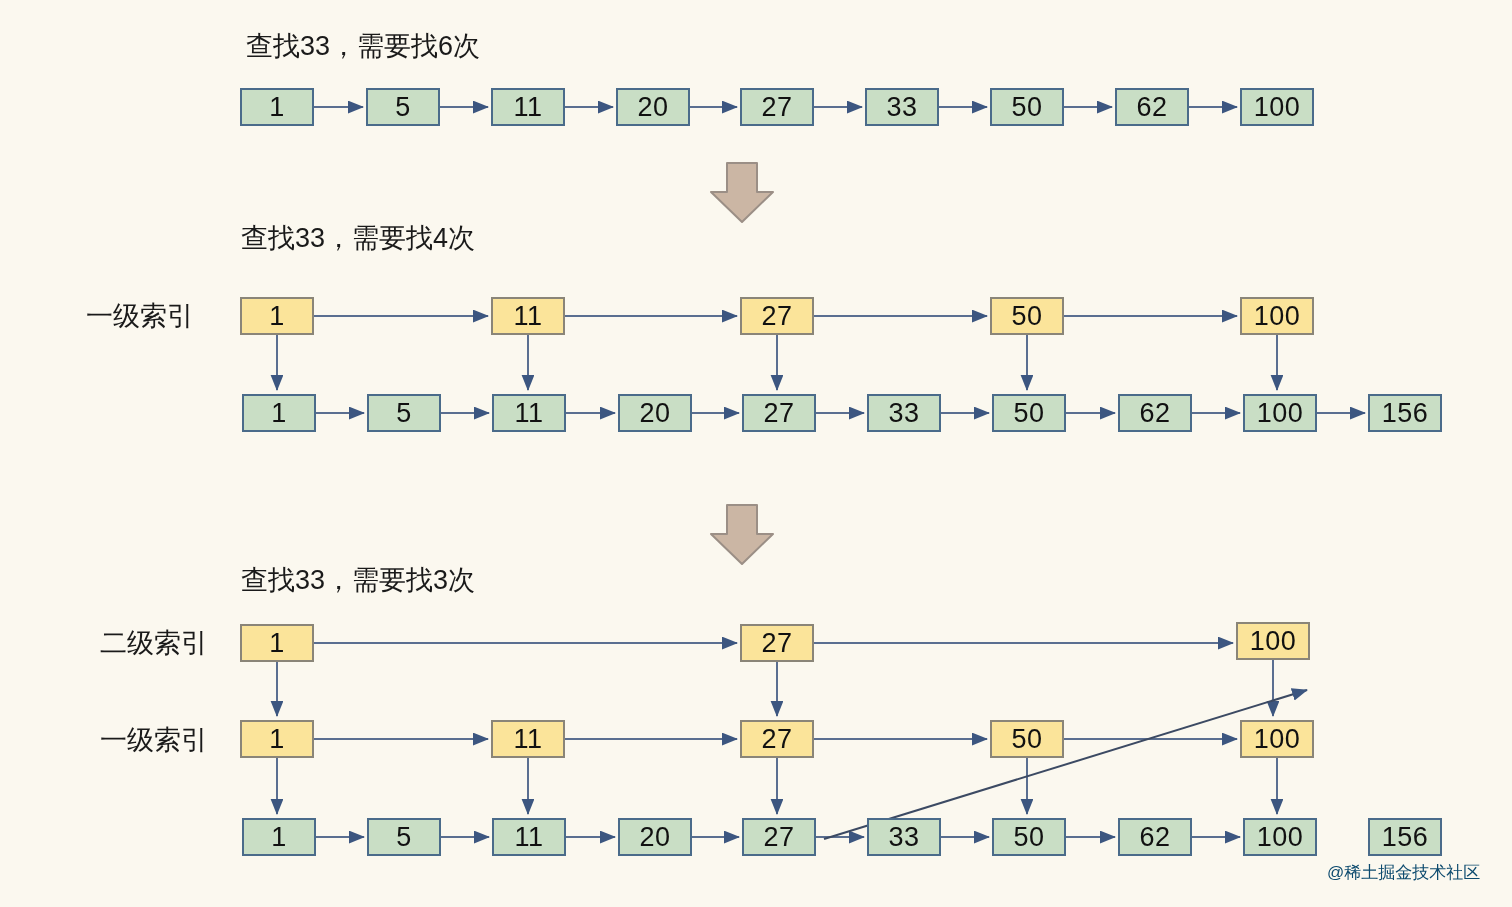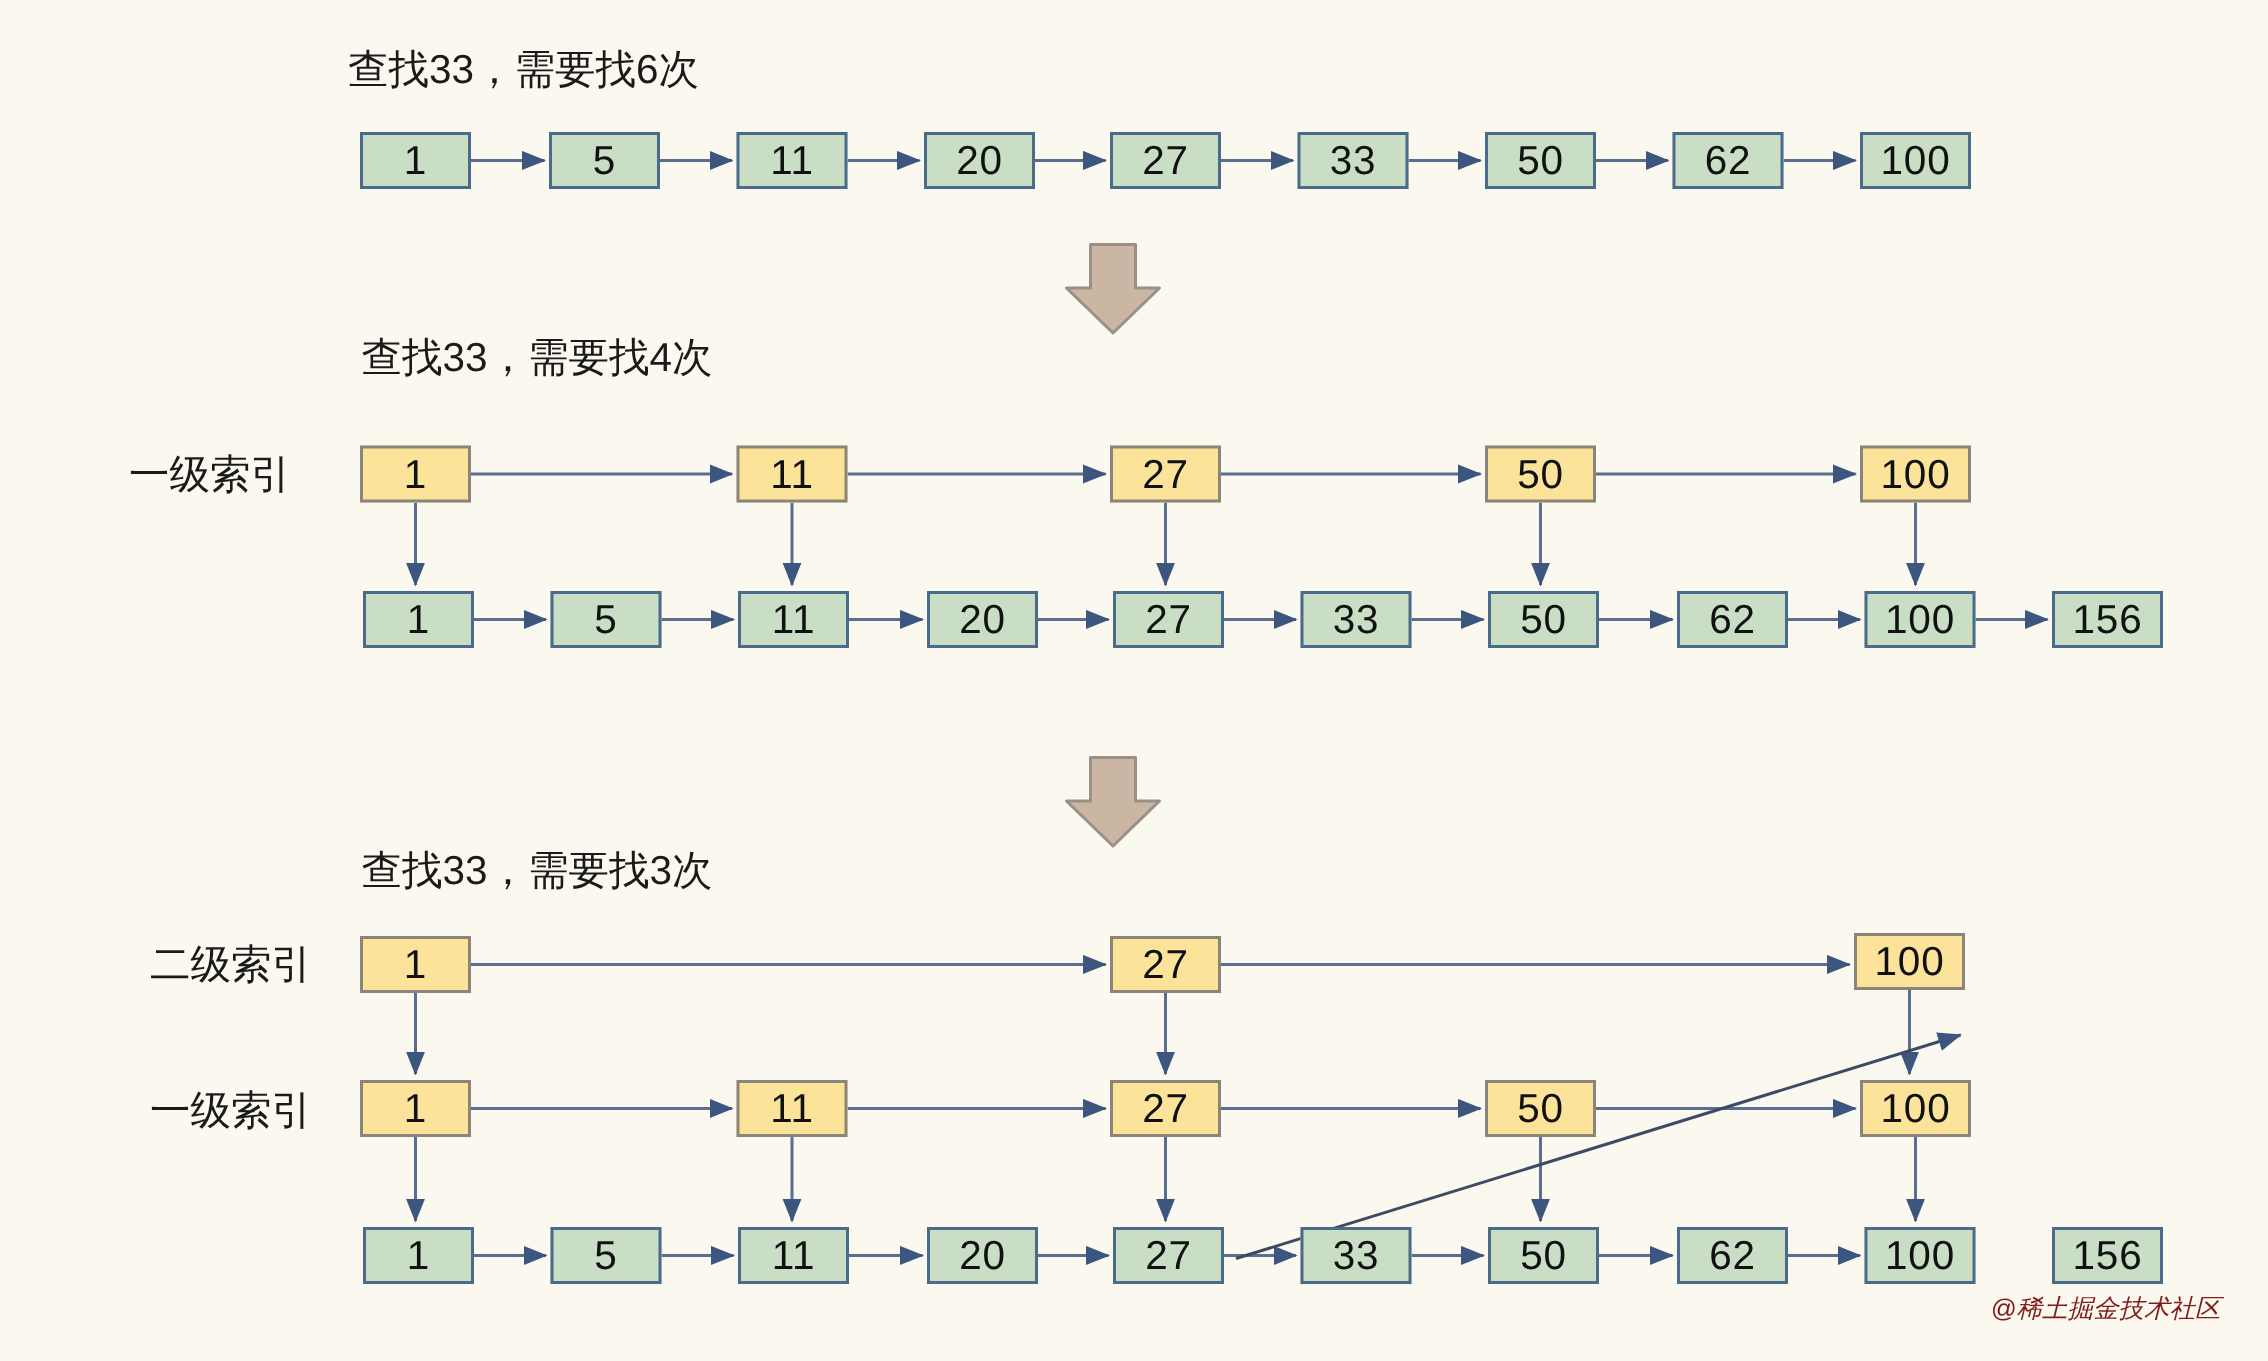--- a/index.html
+++ b/index.html
@@ -56,24 +56,23 @@
   .row-label {
     position: absolute;
     font-size: 27px;
     color: #1a1a1a;
     white-space: nowrap;
     line-height: 1;
   }
   .watermark {
     position: absolute;
     font-size: 17px;
-    color: #7f1d1d;
+    color: #0c4a6e;
     white-space: nowrap;
     line-height: 1;
-    font-style: italic;
   }
 </style>
 </head>
 <body>
 
 <div id="stage">
 
   <svg class="svg-layer" viewBox="0 0 1512 907">
     <defs>
       <marker id="ah" markerWidth="9" markerHeight="9" refX="7.5" refY="3.2" orient="auto" markerUnits="strokeWidth">
@@ -186,21 +185,21 @@
       <div class="node data" style="left: 618px; top: 818px; width: 74px; height: 38px;">20</div>
       <div class="node data" style="left: 742px; top: 818px; width: 74px; height: 38px;">27</div>
       <div class="node data" style="left: 867px; top: 818px; width: 74px; height: 38px;">33</div>
       <div class="node data" style="left: 992px; top: 818px; width: 74px; height: 38px;">50</div>
       <div class="node data" style="left: 1118px; top: 818px; width: 74px; height: 38px;">62</div>
       <div class="node data" style="left: 1243px; top: 818px; width: 74px; height: 38px;">100</div>
       <div class="node data" style="left: 1368px; top: 818px; width: 74px; height: 38px;">156</div>
     </div>
 
   <div id="captions-host">
-      <div class="caption" style="left: 232px; top: 33px;">查找33，需要找6次</div>
+      <div class="caption" style="left: 246px; top: 33px;">查找33，需要找6次</div>
       <div class="caption" style="left: 241px; top: 225px;">查找33，需要找4次</div>
       <div class="caption" style="left: 241px; top: 567px;">查找33，需要找3次</div>
     </div>
   <div id="labels-host">
       <div class="row-label" style="left: 86px; top: 303px;">一级索引</div>
       <div class="row-label" style="left: 100px; top: 630px;">二级索引</div>
       <div class="row-label" style="left: 100px; top: 727px;">一级索引</div>
     </div>
 
   <div class="watermark" style="left:1327px; top:864px;">@稀土掘金技术社区</div>

